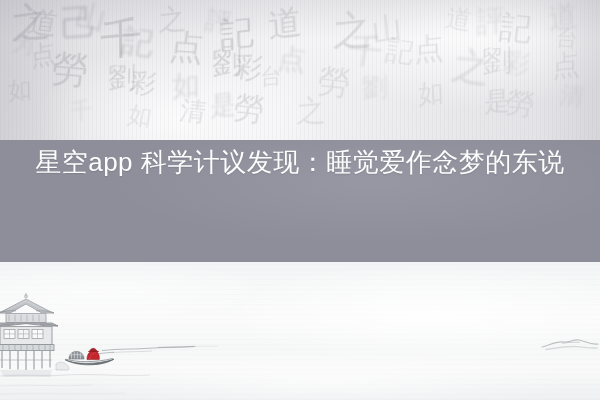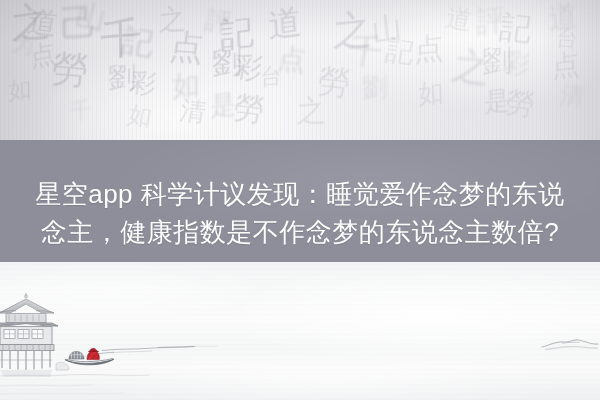--- a/index.html
+++ b/index.html
@@ -76,27 +76,26 @@
   }
   .title-band-sheen {
     position: absolute;
     left: 0; top: 0; right: 0; bottom: 0;
     background: radial-gradient(ellipse 380px 90px at 62% 34%, rgba(255,255,255,0.085) 0%, rgba(255,255,255,0) 70%);
     pointer-events: none;
   }
   .title-text {
     position: absolute;
     left: 0;
-    top: 12px;
+    top: 5px;
     width: 600px;
     height: 122px;
     display: flex;
     flex-direction: column;
     align-items: center;
-    justify-content: center;
     gap: 4px;
   }
   .title-line {
     color: #fdfdfd;
     font-size: 26px;
     letter-spacing: 0.5px;
     line-height: 34px;
     white-space: nowrap;
     font-weight: 400;
     text-shadow: 0 1px 1px rgba(70,70,82,0.20);
@@ -234,21 +233,20 @@
         <span class="glyph" style="left: 70px; top: 100px; font-size: 22px; opacity: 0.14; color: rgb(141, 141, 150); transform: rotate(-6deg) skewX(-4deg); filter: blur(0.85px);">千</span>
       </div>
     <div class="paper-fibre"></div>
     <div class="paper-vignette"></div>
   </div>
 
   <div class="title-band" style="background: linear-gradient(165deg, rgb(142, 142, 155) 0%, rgb(142, 142, 155) 45%, rgb(142, 142, 155) 100%); filter: saturate(1);">
     <div class="title-band-sheen"></div>
     <div class="title-text">
       <div class="title-line" style="color: rgb(253, 253, 253);">星空app 科学计议发现：睡觉爱作念梦的东说</div>
-      <div class="title-line" style="color: rgb(253, 253, 253);">念主，健康指数是不作念梦的东说念主数倍?</div>
     </div>
   </div>
 
   <div class="lake-scene">
 
     <div class="water-sheen"></div>
 
     <div class="far-shore-wrap">
       <svg width="60" height="24" viewBox="0 0 60 24">
         <path d="M2 17 C10 15 16 11 24 12 C30 12.6 33 9 39 10 C45 11 50 15 58 14" fill="none" stroke="#8d9196" stroke-width="1.1" stroke-linecap="round" opacity="0.55"></path>

